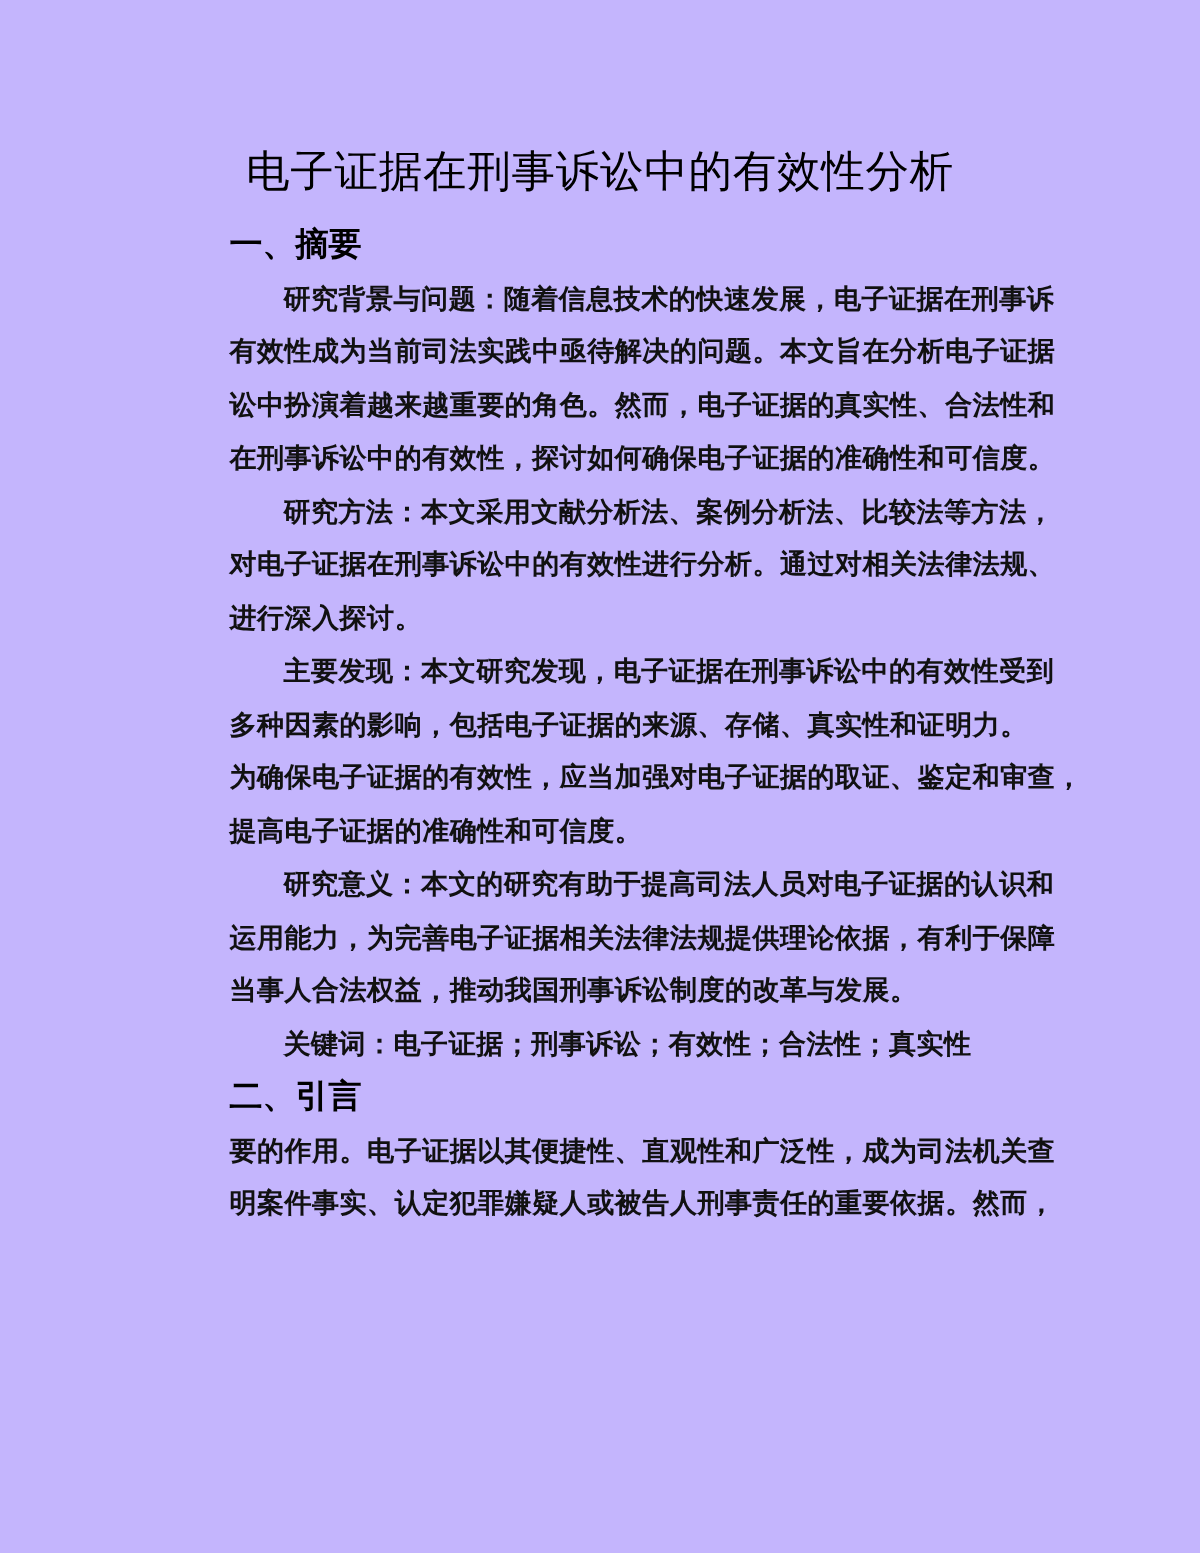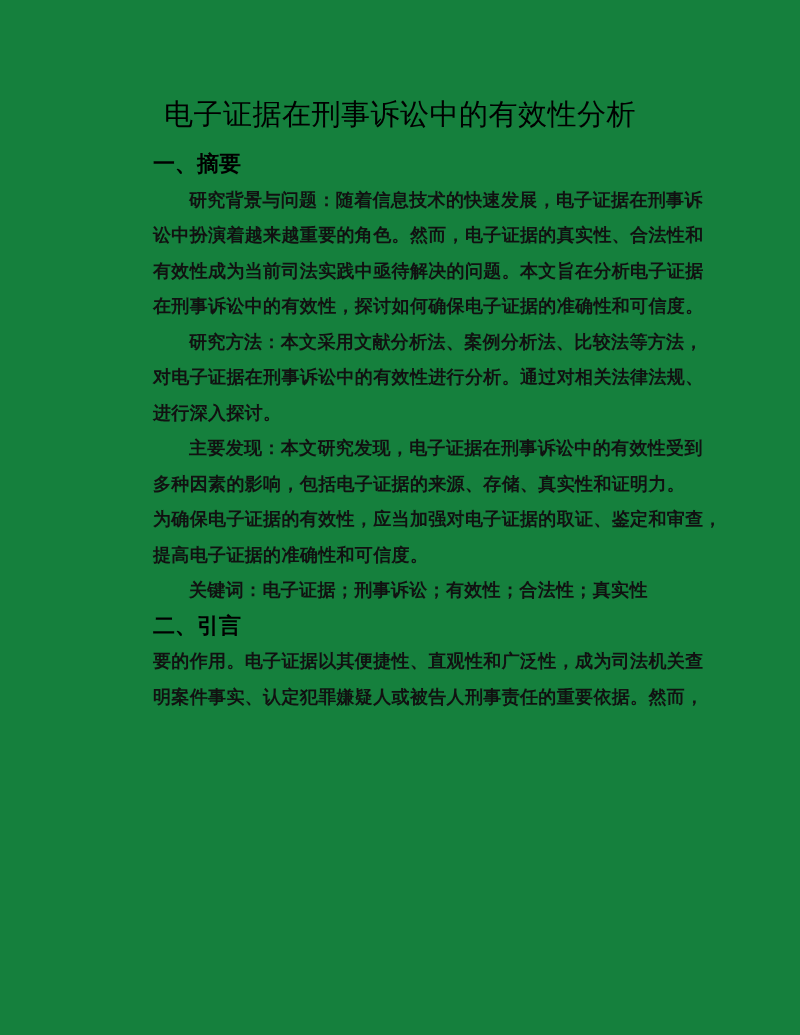--- a/index.html
+++ b/index.html
@@ -13,21 +13,21 @@
       overflow: hidden;
       position: relative;
       color: #111111;
       font-family: "DejaVu Serif", "Liberation Serif", serif;
     }
     .page {
       position: absolute;
       left: 0; top: 0;
       width: 800px;
       height: 1035px;
-      background: #15803d;
+      background: #c4b5fd;
     }
     .title {
       position: absolute;
       left: 0;
       top: 94px;
       width: 800px;
       text-align: center;
       font-family: "DejaVu Sans", "Liberation Sans", sans-serif;
       font-size: 29px;
       font-weight: normal;
@@ -84,38 +84,43 @@
 <div class="page">
 
   <h1 class="title">电子证据在刑事诉讼中的有效性分析</h1>
 
   <div class="content">
 
     <h2 class="heading">一、摘要</h2>
 
     <p class="para">
       <span class="line indent">研究背景与问题：随着信息技术的快速发展，电子证据在刑事诉</span>
+      <span class="line">有效性成为当前司法实践中亟待解决的问题。本文旨在分析电子证据</span>
       <span class="line">讼中扮演着越来越重要的角色。然而，电子证据的真实性、合法性和</span>
-      <span class="line">有效性成为当前司法实践中亟待解决的问题。本文旨在分析电子证据</span>
       <span class="line">在刑事诉讼中的有效性，探讨如何确保电子证据的准确性和可信度。</span>
     </p>
 
     <p class="para">
       <span class="line indent">研究方法：本文采用文献分析法、案例分析法、比较法等方法，</span>
       <span class="line">对电子证据在刑事诉讼中的有效性进行分析。通过对相关法律法规、</span>
       <span class="line">进行深入探讨。</span>
     </p>
 
     <p class="para">
       <span class="line indent">主要发现：本文研究发现，电子证据在刑事诉讼中的有效性受到</span>
       <span class="line">多种因素的影响，包括电子证据的来源、存储、真实性和证明力。</span>
       <span class="line">为确保电子证据的有效性，应当加强对电子证据的取证、鉴定和审查，</span>
       <span class="line">提高电子证据的准确性和可信度。</span>
     </p>
 
+    <p class="para">
+      <span class="line indent">研究意义：本文的研究有助于提高司法人员对电子证据的认识和</span>
+      <span class="line">运用能力，为完善电子证据相关法律法规提供理论依据，有利于保障</span>
+      <span class="line">当事人合法权益，推动我国刑事诉讼制度的改革与发展。</span>
+    </p>
 
     <p class="para">
       <span class="line indent">关键词：电子证据；刑事诉讼；有效性；合法性；真实性</span>
     </p>
 
     <h2 class="heading">二、引言</h2>
 
 
     <p class="para">
       <span class="line">要的作用。电子证据以其便捷性、直观性和广泛性，成为司法机关查</span>

